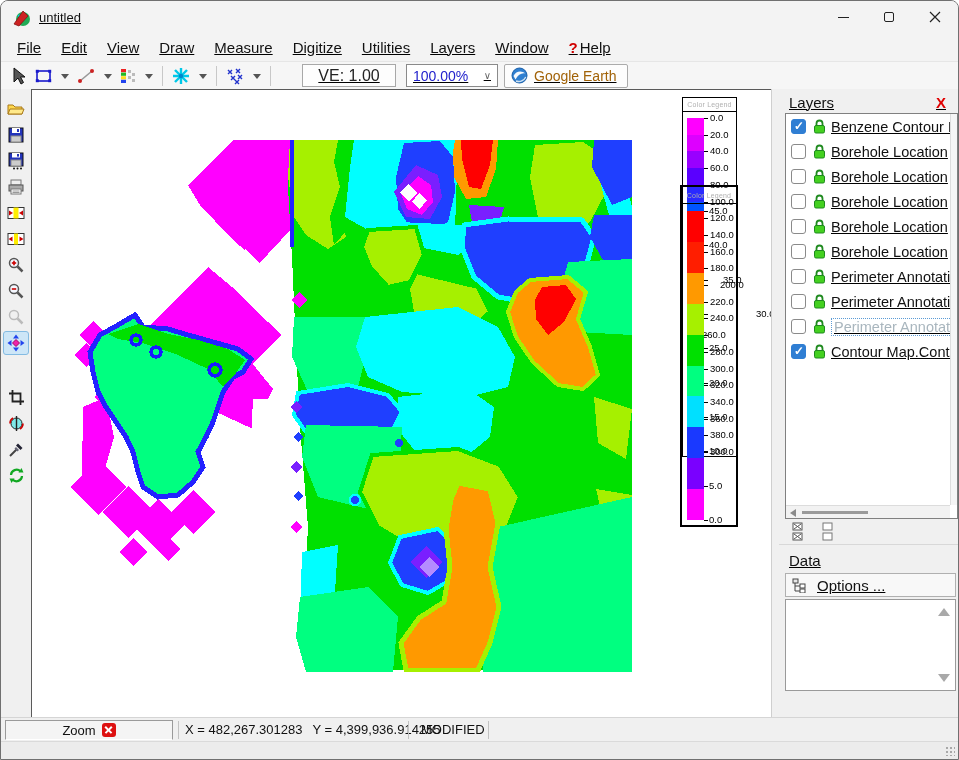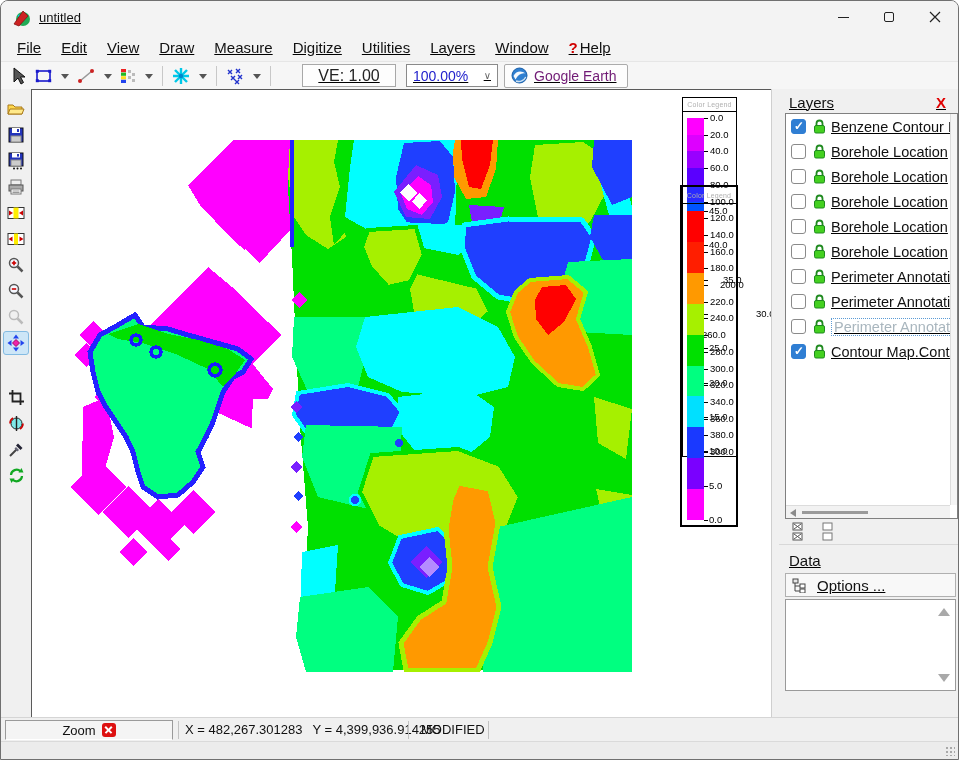--- a/index.html
+++ b/index.html
@@ -21,21 +21,21 @@
   .help-q { color:#d00000; font-weight:bold; margin-right:2px; }
 
   
   .toolbar { height:28px; display:flex; align-items:center; padding-left:6px; background:#f6f6f6; border-top:1px solid #e6e6e6; flex:0 0 auto; }
   .tbtn { display:flex; align-items:center; padding:2px 3px; border-radius:3px; }
   .dd { width:0; height:0; border-left:4px solid transparent; border-right:4px solid transparent; border-top:5px solid #555; margin:2px 4px 0 5px; }
   .tsep { width:1px; height:20px; background:#c8c8c8; margin:0 5px; }
   .ve-btn { margin-left:26px; width:94px; height:23px; border:1px solid #a8a8a8; background:#fdfdfd; font-size:16px; color:#222; display:flex; align-items:center; justify-content:center; }
   .zoom-combo { margin-left:10px; width:92px; height:23px; border:1px solid #8a8a8a; background:#fff; display:flex; align-items:center; padding:0 6px; font-size:14px; color:#2222cc; }
   .zoom-combo .chev { margin-left:auto; color:#666; font-size:10px; }
-  .ge-btn { margin-left:6px; height:24px; border:1px solid #ababab; background:#fdfdfd; border-radius:2px; display:flex; align-items:center; padding:0 10px 0 6px; font-size:14px; color:#701a75; }
+  .ge-btn { margin-left:6px; height:24px; border:1px solid #ababab; background:#fdfdfd; border-radius:2px; display:flex; align-items:center; padding:0 10px 0 6px; font-size:14px; color:#a16207; }
   .ge-btn svg { margin-right:6px; }
 
   
   .main { flex:1 1 auto; display:flex; height:630px; }
   .left-tools { width:30px; background:#f0f0f0; display:flex; flex-direction:column; align-items:center; padding-top:8px; flex:0 0 auto; }
   .ltool { width:26px; height:24px; display:flex; align-items:center; justify-content:center; margin-bottom:2px; border:1px solid transparent; border-radius:3px; }
   .ltool.selected { background:#cde6f7; border-color:#84bbe2; }
   .ltool.gap { margin-top:28px; }
 
   .canvas { width:740px; background:#fff; border-top:1px solid #5a5a5a; border-left:1px solid #5a5a5a; position:relative; flex:0 0 auto; overflow:hidden; }

